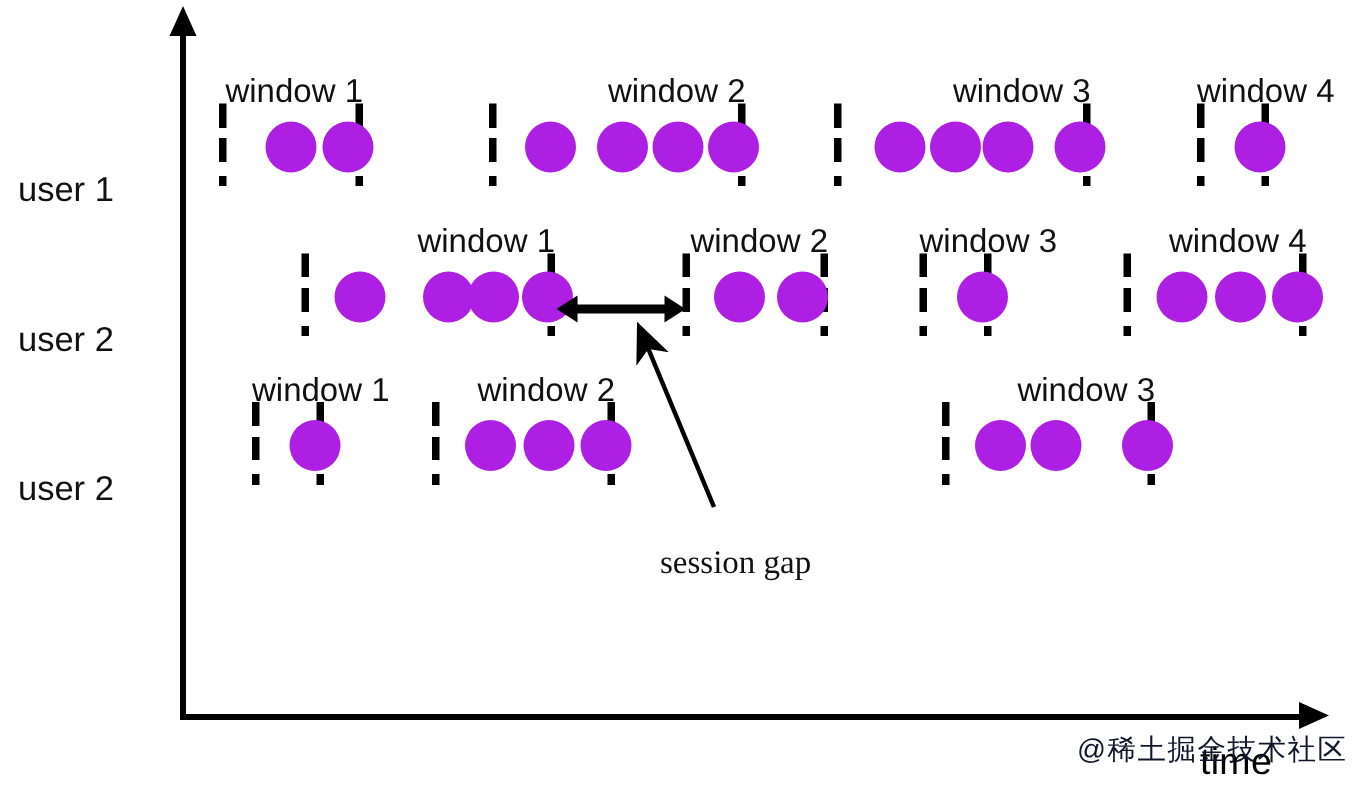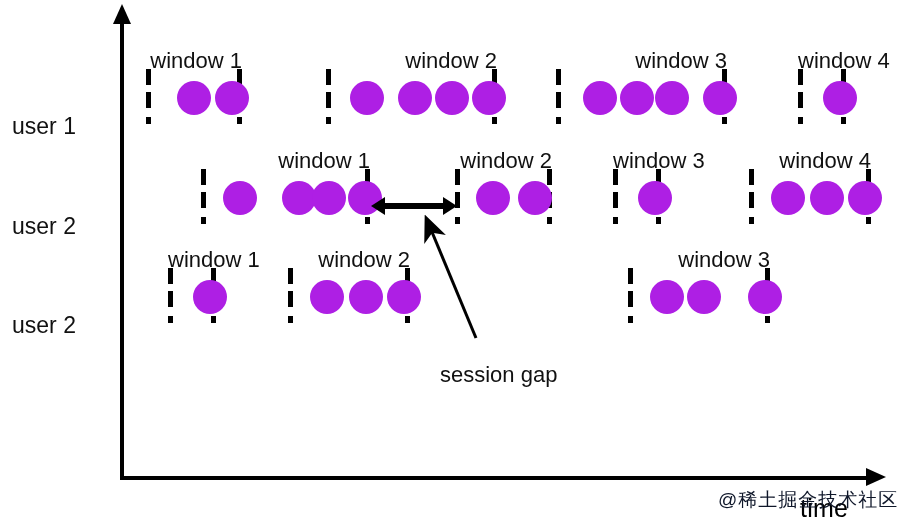--- a/index.html
+++ b/index.html
@@ -148,20 +148,21 @@
     height: 130px;
     overflow: visible;
   }
   #session-gap-label {
     position: absolute;
     left: 440px;
     top: 362px;
     font-size: 22px;
     color: #111111;
     white-space: nowrap;
+    font-family: Liberation Serif, serif;
   }
   
   #watermark {
     position: absolute;
     left: 718px;
     top: 487px;
     font-size: 19px;
     color: #0f172a;
     white-space: nowrap;
     letter-spacing: 1px;

